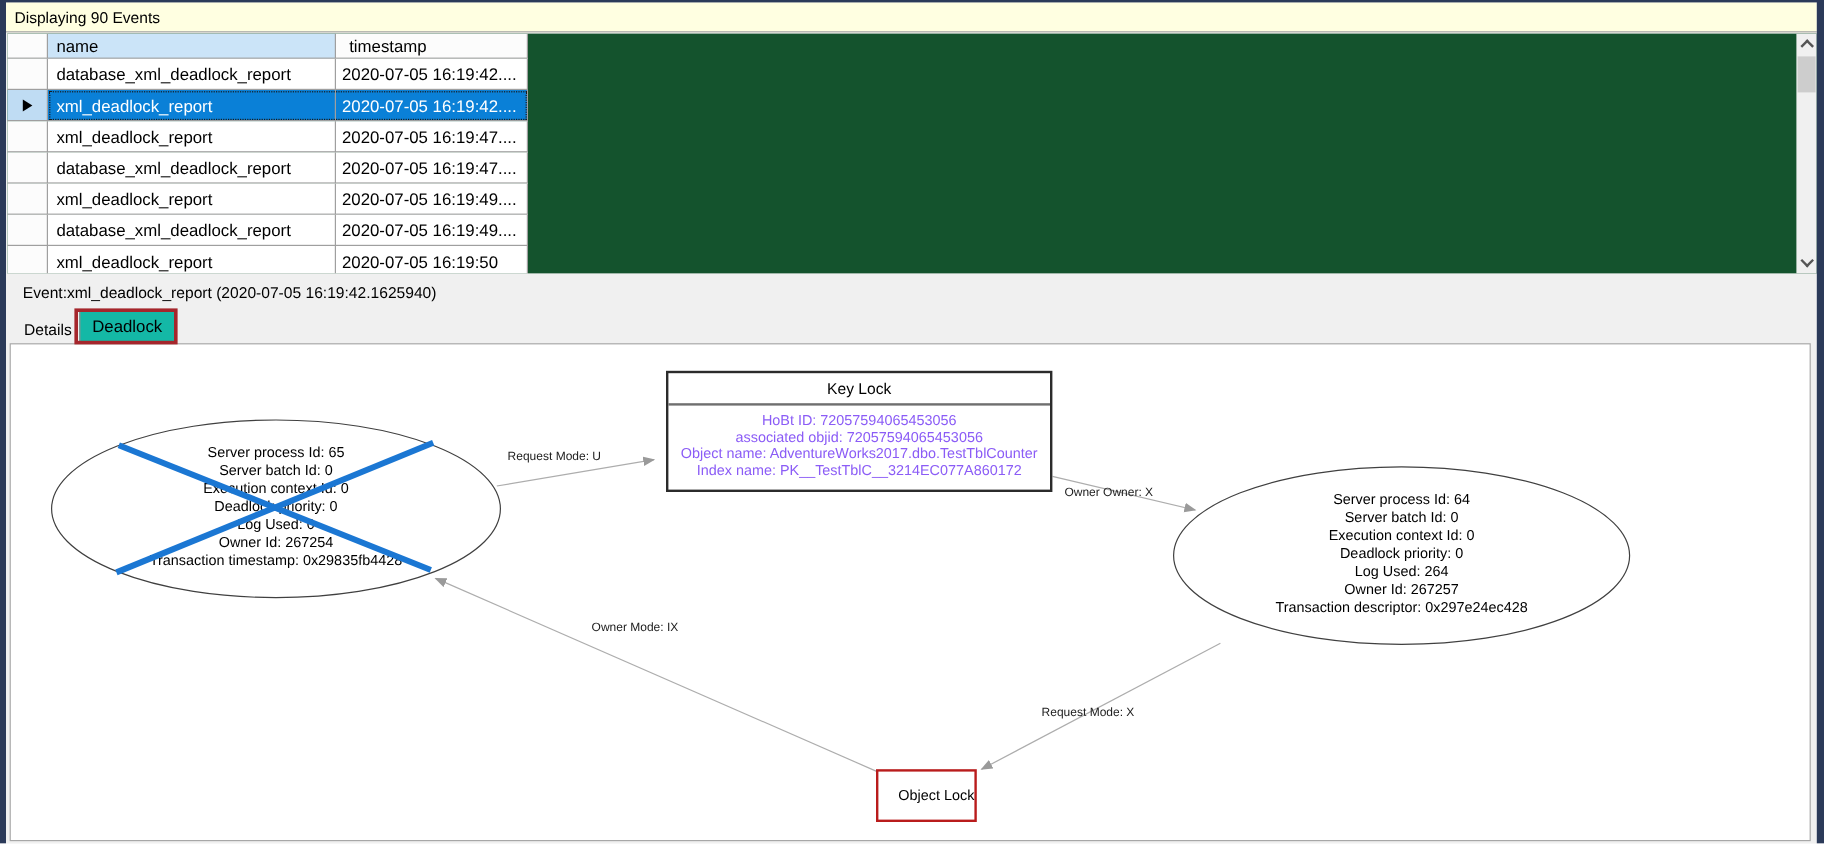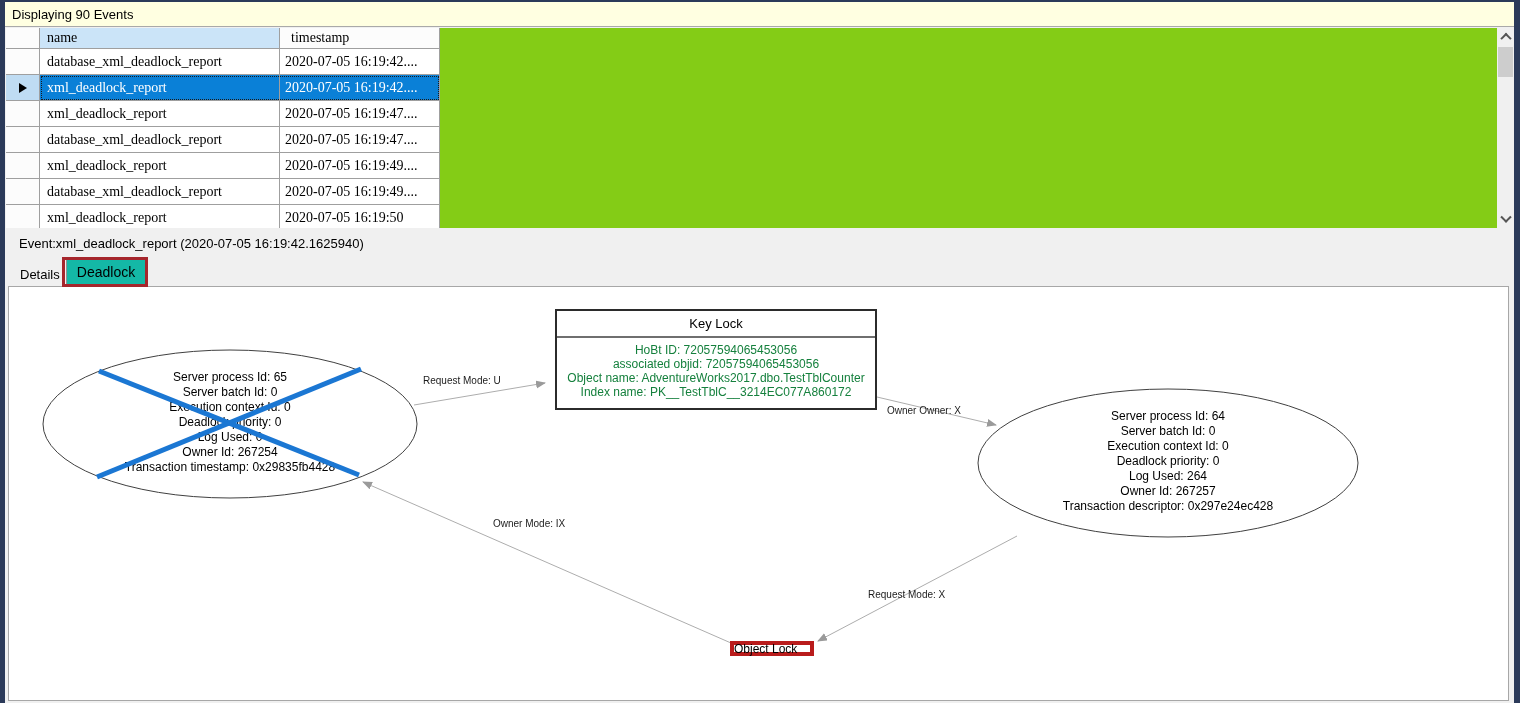--- a/index.html
+++ b/index.html
@@ -9,21 +9,21 @@
   .win-border-left  { position:absolute; left:0; top:0; width:5px; height:703px; background:#2b3a59; z-index:50; }
   .win-border-right { position:absolute; left:1514px; top:0; width:6px; height:703px; background:#2b3a59; z-index:50; }
   .win-border-top   { position:absolute; left:0; top:0; width:1520px; height:2px; background:#2b3a59; z-index:50; }
 
   
   .status-bar { position:absolute; left:5px; top:2px; width:1509px; height:25px;
     background:#ffffe1; border-bottom:1px solid #a9a9a9; display:flex; align-items:center;
     font-size:13px; color:#000; padding-left:7px; }
 
   
-  .grid { position:absolute; left:6px; top:28px; width:1508px; height:200px; background:#84cc16; overflow:hidden;font-family:Liberation Serif, serif; }
+  .grid { position:absolute; left:6px; top:28px; width:1508px; height:200px; background:#14532d; overflow:hidden; }
   .grid-table { position:absolute; left:0; top:0; width:434px; }
   .grid-header { display:flex; height:21px; }
   .h-sel { width:34px; background:#fcfcfc; border-right:1px solid #9f9f9f; border-bottom:1px solid #9f9f9f; }
   .h-name { width:240px; background:#cbe4f8; border-right:1px solid #9f9f9f; border-bottom:1px solid #9f9f9f;
     font-size:14px; color:#000; display:flex; align-items:center; padding-left:7px; }
   .h-ts { width:160px; background:#fcfcfc; border-right:1px solid #9f9f9f; border-bottom:1px solid #9f9f9f;
     font-size:14px; color:#000; display:flex; align-items:center; padding-left:11px; }
   .grid-row { display:flex; height:26px; }
   .sel-cell { width:34px; background:#fcfcfc; border-right:1px solid #9f9f9f; border-bottom:1px solid #9f9f9f;
     display:flex; align-items:center; justify-content:center; }
@@ -65,24 +65,24 @@
   .over-layer { pointer-events:none; }
 
   .node-text { position:absolute; width:280px; text-align:center; font-size:12px; line-height:15px; color:#000; }
   .node-left  { left:81px;  top:83px; }
   .node-right { left:1019px; top:122px; }
 
   .keylock-box { position:absolute; left:546px; top:22px; width:322px; height:101px;
     border:2px solid #2b2b2b; background:#fff; }
   .keylock-title { height:27px; border-bottom:2px solid #6f6f6f; display:flex; align-items:center; justify-content:center;
     font-size:13px; color:#000; }
-  .keylock-lines { padding-top:5px; text-align:center; font-size:12px; line-height:14px; color:#15803d; }
-
-  .objlock-box { position:absolute; left:721px; top:354px; width:84px; height:15px;
-    border:4px solid #b91c1c; background:#fff; display:flex; align-items:center; justify-content:flex-start;
+  .keylock-lines { padding-top:5px; text-align:center; font-size:12px; line-height:14px; color:#8b5cf6; }
+
+  .objlock-box { position:absolute; left:721px; top:354px; width:84px; height:44px;
+    border:2px solid #b91c1c; background:#fff; display:flex; align-items:center; justify-content:flex-end;
     font-size:12px; color:#000; }
 
   .edge-label { position:absolute; font-size:10px; color:#1c1c1c; white-space:nowrap; }
   .el-1 { left:414px; top:88px; }
   .el-2 { left:878px; top:118px; }
   .el-3 { left:484px; top:231px; }
   .el-4 { left:859px; top:302px; }
 </style>
 </head>
 <body>

